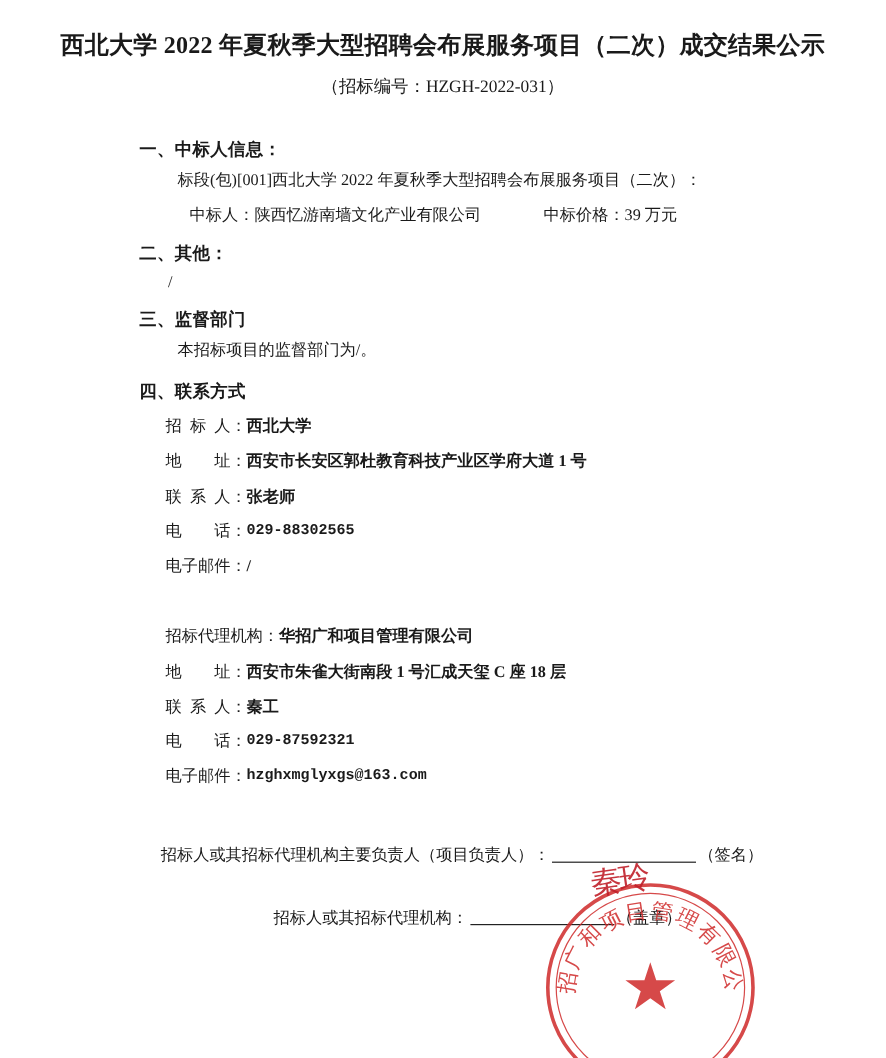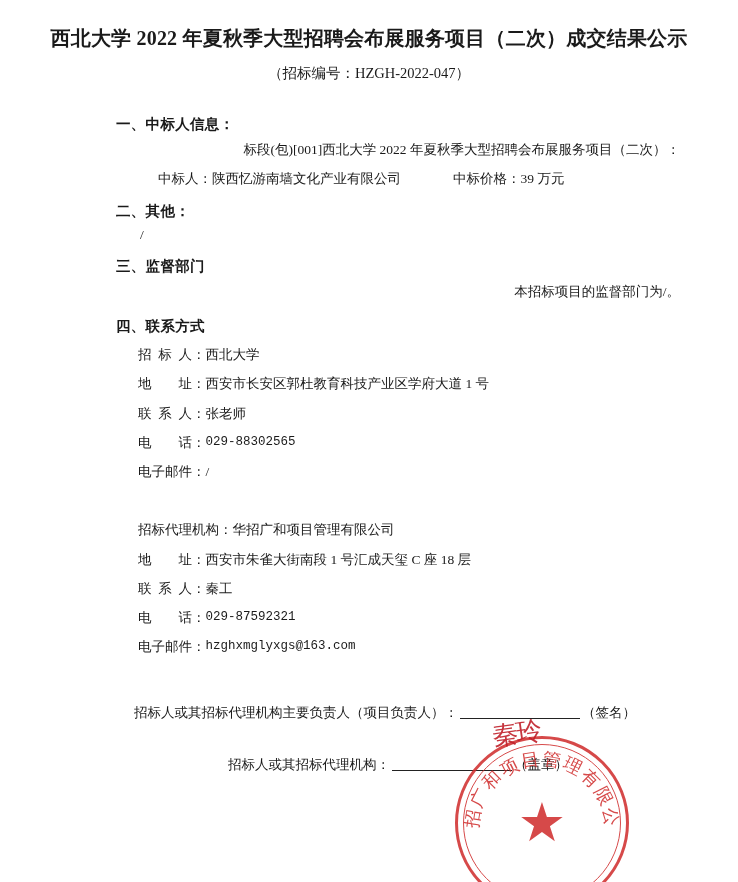--- a/index.html
+++ b/index.html
@@ -42,39 +42,39 @@
   }
   .section-head {
     font-size: 14.5px;
     font-weight: bold;
     margin: 14px 0 6px 6px;
     letter-spacing: 0.3px;
   }
   .para {
     font-size: 13.5px;
     line-height: 1.55;
-    margin: 5px 0 5px 22px;
-    text-align: right;
+    margin: 5px 0 5px 38px;
   }
   .slash-line {
     font-size: 13.5px;
     margin: 5px 0 5px 30px;
   }
   .kv {
     font-size: 13.5px;
     line-height: 1.5;
     margin: 9px 0 9px 28px;
     display: flex;
   }
   .kv .k {
     white-space: pre;
     flex: 0 0 auto;
   }
   .kv .v {
     flex: 1 1 auto;
+    font-weight: bold;
   }
   .kv .v.mono {
     font-family: "Liberation Mono", "DejaVu Sans Mono", monospace;
     font-size: 12.5px;
   }
   .gap-block {
     height: 20px;
   }
   .winner-line {
     font-size: 13.5px;
@@ -179,21 +179,21 @@
     font-size: 9px;
     letter-spacing: 1px;
   }
 </style>
 </head>
 <body>
 
 <div class="page">
 
   <div class="doc-title">西北大学 2022 年夏秋季大型招聘会布展服务项目（二次）成交结果公示</div>
-  <div class="doc-subtitle">（招标编号：HZGH-2022-047）</div>
+  <div class="doc-subtitle">（招标编号：HZGH-2022-031）</div>
 
   <div class="body-wrap">
 
     <div class="section-head">一、中标人信息：</div>
     <div class="para">标段(包)[001]西北大学 2022 年夏秋季大型招聘会布展服务项目（二次）：</div>
     <div class="winner-line">
       <span>中标人：</span><span>陕西忆游南墙文化产业有限公司</span><span class="spacer"></span><span>中标价格：</span><span>39 万元</span>
     </div>
 
     <div class="section-head">二、其他：</div>

